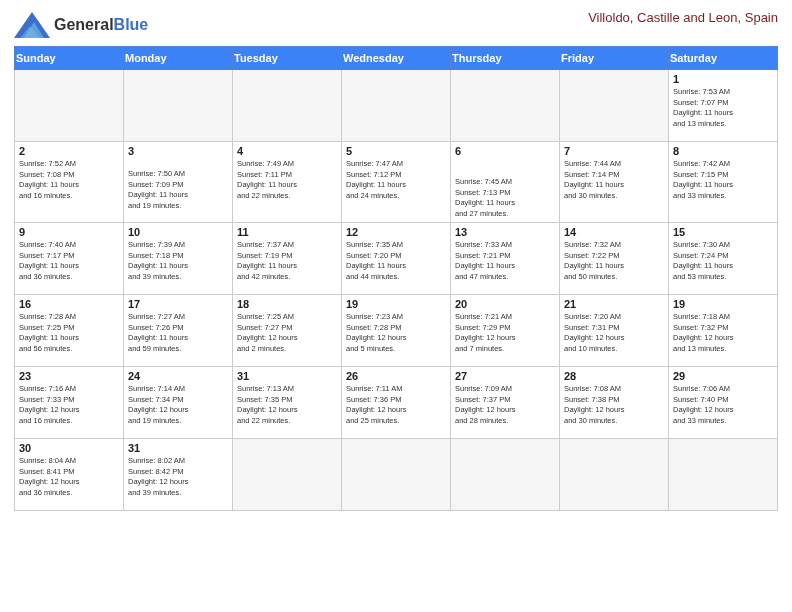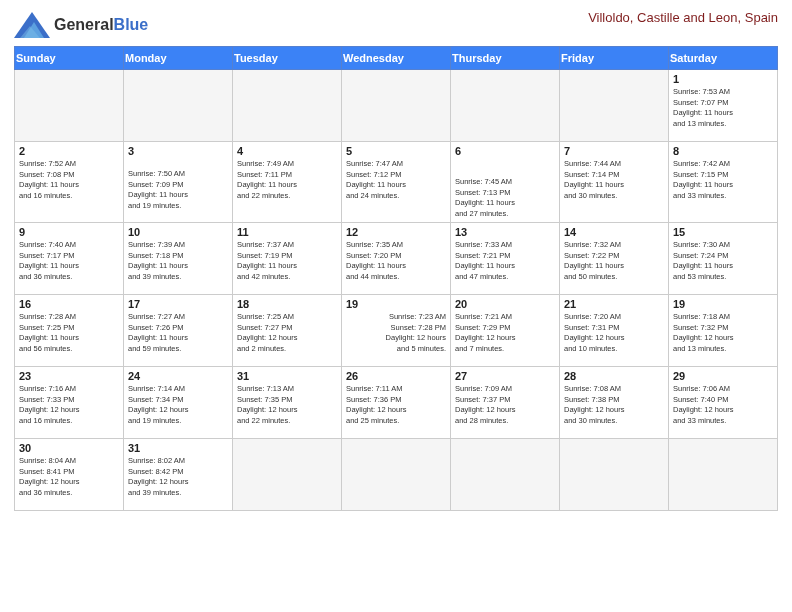--- a/index.html
+++ b/index.html
@@ -257,21 +257,21 @@
           </td>
           <td>
             <span class="day-num">18</span>
             <div class="day-info" style="white-space: pre-line;">Sunrise: 7:25 AM
 Sunset: 7:27 PM
 Daylight: 12 hours
 and 2 minutes.</div>
           </td>
           <td>
             <span class="day-num">19</span>
-            <div class="day-info" style="white-space: pre-line; text-align: right;">Sunrise: 7:23 AM
+            <div class="day-info" style="white-space: pre-line;">Sunrise: 7:23 AM
 Sunset: 7:28 PM
 Daylight: 12 hours
 and 5 minutes.</div>
           </td>
           <td>
             <span class="day-num">20</span>
             <div class="day-info" style="white-space: pre-line;">Sunrise: 7:21 AM
 Sunset: 7:29 PM
 Daylight: 12 hours
 and 7 minutes.</div>

